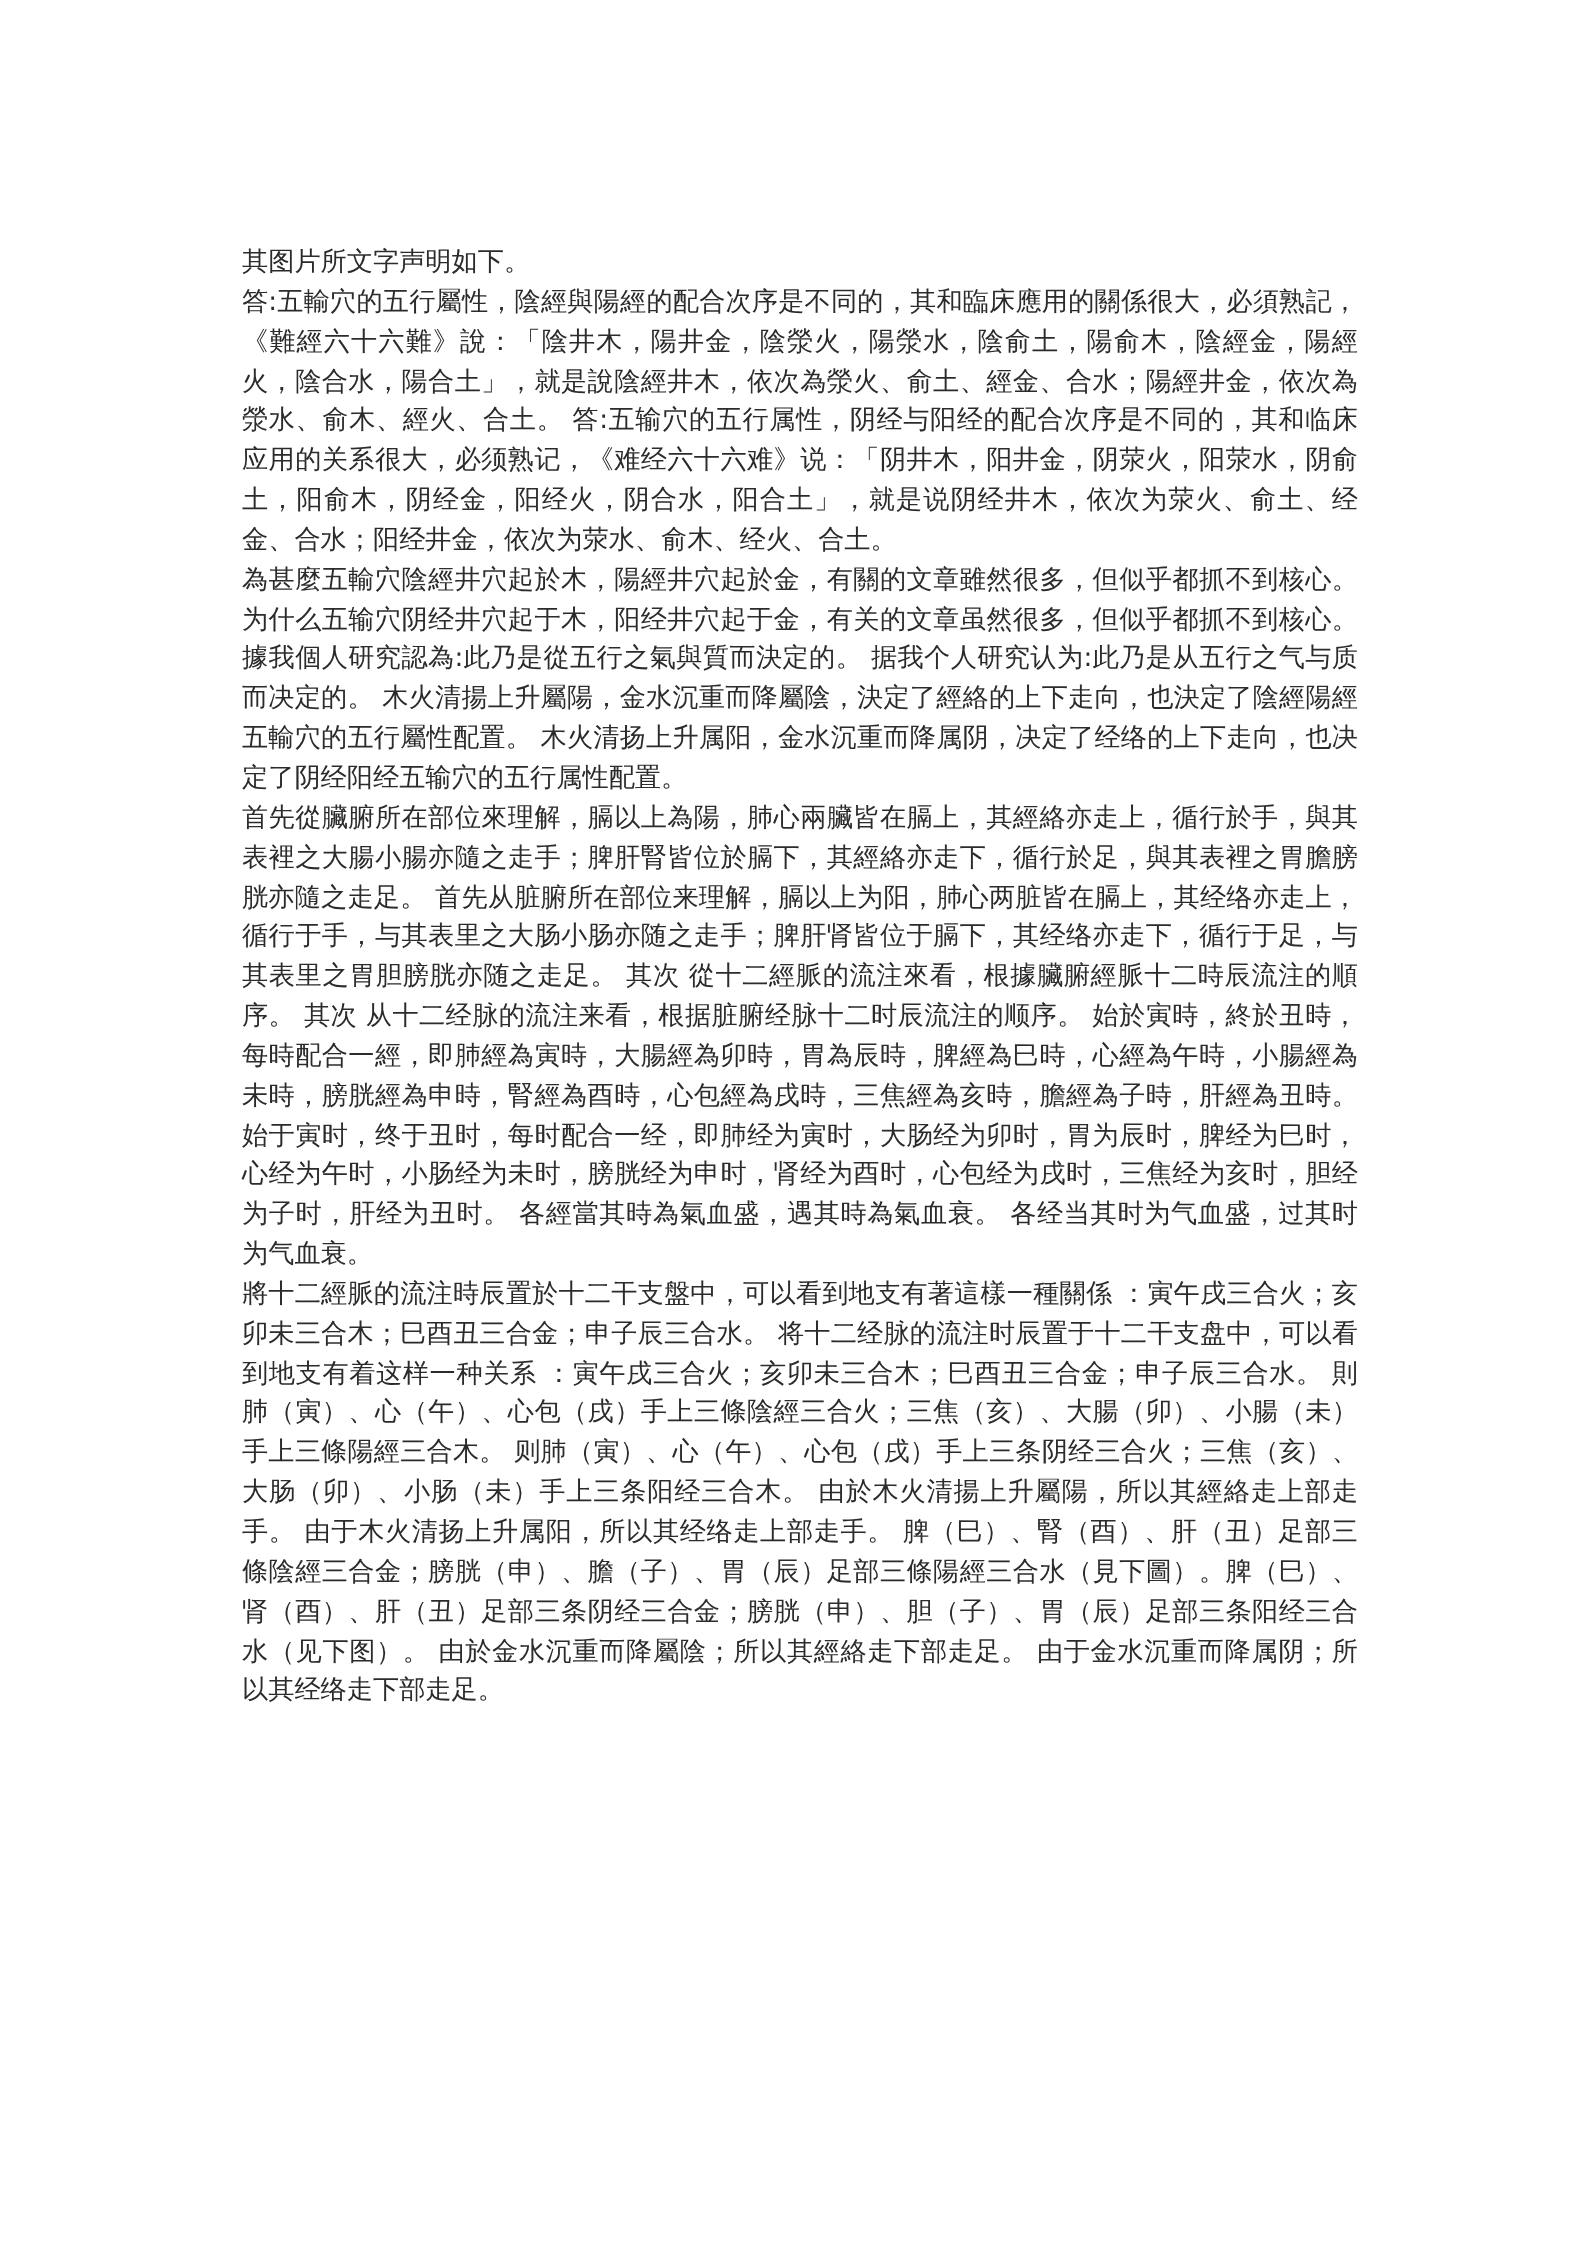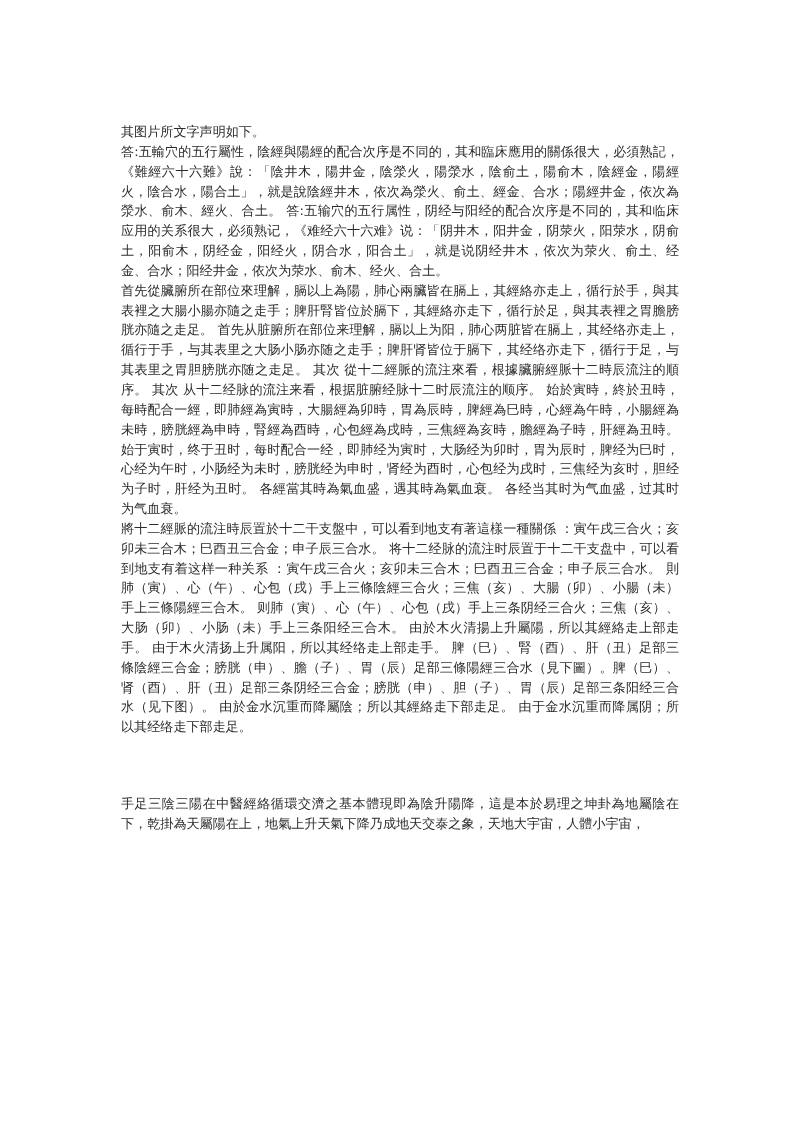--- a/index.html
+++ b/index.html
@@ -51,23 +51,23 @@
 <body>
 
 <div class="page">
   <div class="doc-body">
 
     <p class="para last-line-left">其图片所文字声明如下。</p>
 
 
     <p class="para last-line-left">答:五輸穴的五行屬性，陰經與陽經的配合次序是不同的，其和臨床應用的關係很大，必須熟記，《難經六十六難》說：「陰井木，陽井金，陰滎火，陽滎水，陰俞土，陽俞木，陰經金，陽經火，陰合水，陽合土」，就是說陰經井木，依次為滎火、俞土、經金、合水；陽經井金，依次為滎水、俞木、經火、合土。 答:五输穴的五行属性，阴经与阳经的配合次序是不同的，其和临床应用的关系很大，必须熟记，《难经六十六难》说：「阴井木，阳井金，阴荥火，阳荥水，阴俞土，阳俞木，阴经金，阳经火，阴合水，阳合土」，就是说阴经井木，依次为荥火、俞土、经金、合水；阳经井金，依次为荥水、俞木、经火、合土。</p>
 
+    <p class="para last-line-left">為甚麼五輸穴陰經井穴起於木，陽經井穴起於金，有關的文章雖然很多，但似乎都抓不到核心。 为什么五输穴阴经井穴起于木，阳经井穴起于金，有关的文章虽然很多，但似乎都抓不到核心。 據我個人研究認為:此乃是從五行之氣與質而決定的。 据我个人研究认为:此乃是从五行之气与质而决定的。 木火清揚上升屬陽，金水沉重而降屬陰，決定了經絡的上下走向，也決定了陰經陽經五輸穴的五行屬性配置。 木火清扬上升属阳，金水沉重而降属阴，决定了经络的上下走向，也决定了阴经阳经五输穴的五行属性配置。</p>
 
     <p class="para last-line-left">首先從臟腑所在部位來理解，膈以上為陽，肺心兩臟皆在膈上，其經絡亦走上，循行於手，與其表裡之大腸小腸亦隨之走手；脾肝腎皆位於膈下，其經絡亦走下，循行於足，與其表裡之胃膽膀胱亦隨之走足。 首先从脏腑所在部位来理解，膈以上为阳，肺心两脏皆在膈上，其经络亦走上，循行于手，与其表里之大肠小肠亦随之走手；脾肝肾皆位于膈下，其经络亦走下，循行于足，与其表里之胃胆膀胱亦随之走足。 其次 從十二經脈的流注來看，根據臟腑經脈十二時辰流注的順序。 其次 从十二经脉的流注来看，根据脏腑经脉十二时辰流注的顺序。 始於寅時，終於丑時，每時配合一經，即肺經為寅時，大腸經為卯時，胃為辰時，脾經為巳時，心經為午時，小腸經為未時，膀胱經為申時，腎經為酉時，心包經為戌時，三焦經為亥時，膽經為子時，肝經為丑時。 始于寅时，终于丑时，每时配合一经，即肺经为寅时，大肠经为卯时，胃为辰时，脾经为巳时，心经为午时，小肠经为未时，膀胱经为申时，肾经为酉时，心包经为戌时，三焦经为亥时，胆经为子时，肝经为丑时。 各經當其時為氣血盛，遇其時為氣血衰。 各经当其时为气血盛，过其时为气血衰。</p>
 
     <p class="para last-line-left">將十二經脈的流注時辰置於十二干支盤中，可以看到地支有著這樣一種關係 ：寅午戌三合火；亥卯未三合木；巳酉丑三合金；申子辰三合水。 将十二经脉的流注时辰置于十二干支盘中，可以看到地支有着这样一种关系 ：寅午戌三合火；亥卯未三合木；巳酉丑三合金；申子辰三合水。 則肺（寅）、心（午）、心包（戌）手上三條陰經三合火；三焦（亥）、大腸（卯）、小腸（未）手上三條陽經三合木。 则肺（寅）、心（午）、心包（戌）手上三条阴经三合火；三焦（亥）、大肠（卯）、小肠（未）手上三条阳经三合木。 由於木火清揚上升屬陽，所以其經絡走上部走手。 由于木火清扬上升属阳，所以其经络走上部走手。 脾（巳）、腎（酉）、肝（丑）足部三條陰經三合金；膀胱（申）、膽（子）、胃（辰）足部三條陽經三合水（見下圖）。脾（巳）、肾（酉）、肝（丑）足部三条阴经三合金；膀胱（申）、胆（子）、胃（辰）足部三条阳经三合水（见下图）。 由於金水沉重而降屬陰；所以其經絡走下部走足。 由于金水沉重而降属阴；所以其经络走下部走足。</p>
 
     <div class="spacer-block"></div>
 
-    <p class="para last-line-left">手足三陰三陽在中醫經絡循環交濟之基本體現即為陰升陽降，這是本於易理之坤卦為地屬陰在下，乾掛為天屬陽在上，地氣上升天氣下降乃成地天交泰之象，天地大宇宙，人體小宇宙，</p>
 
   </div>
 </div>
 
 </body></html>

